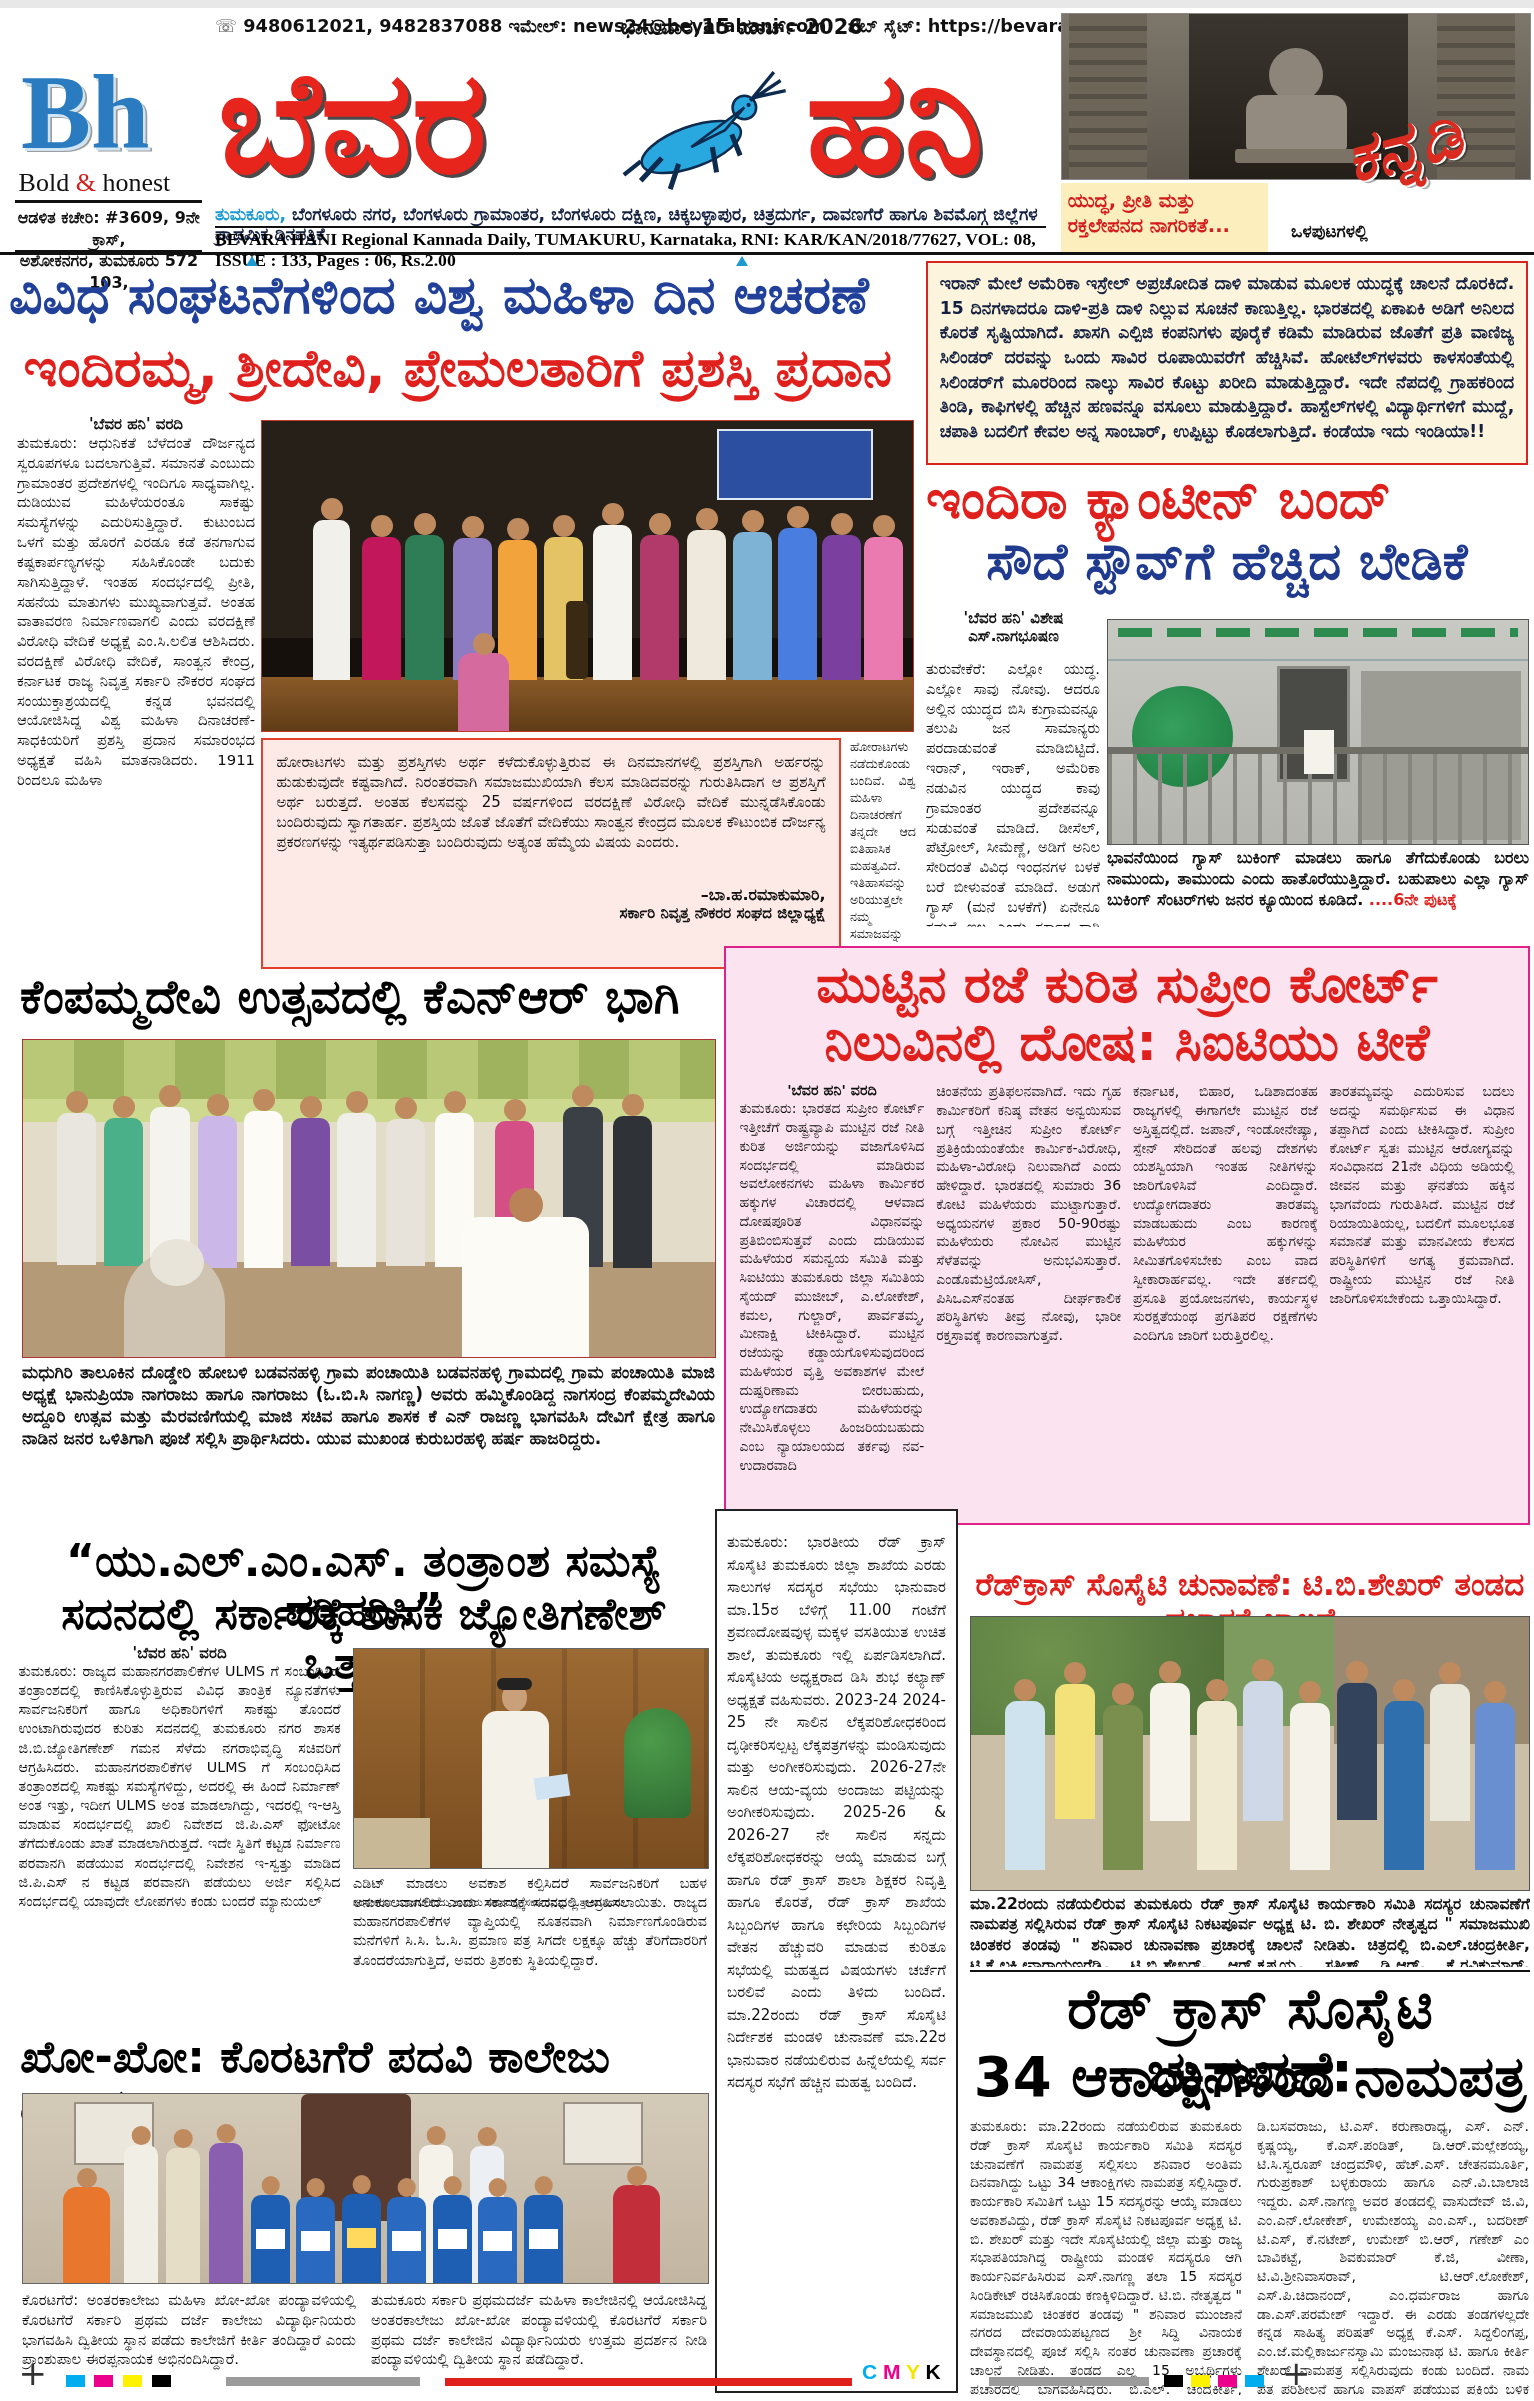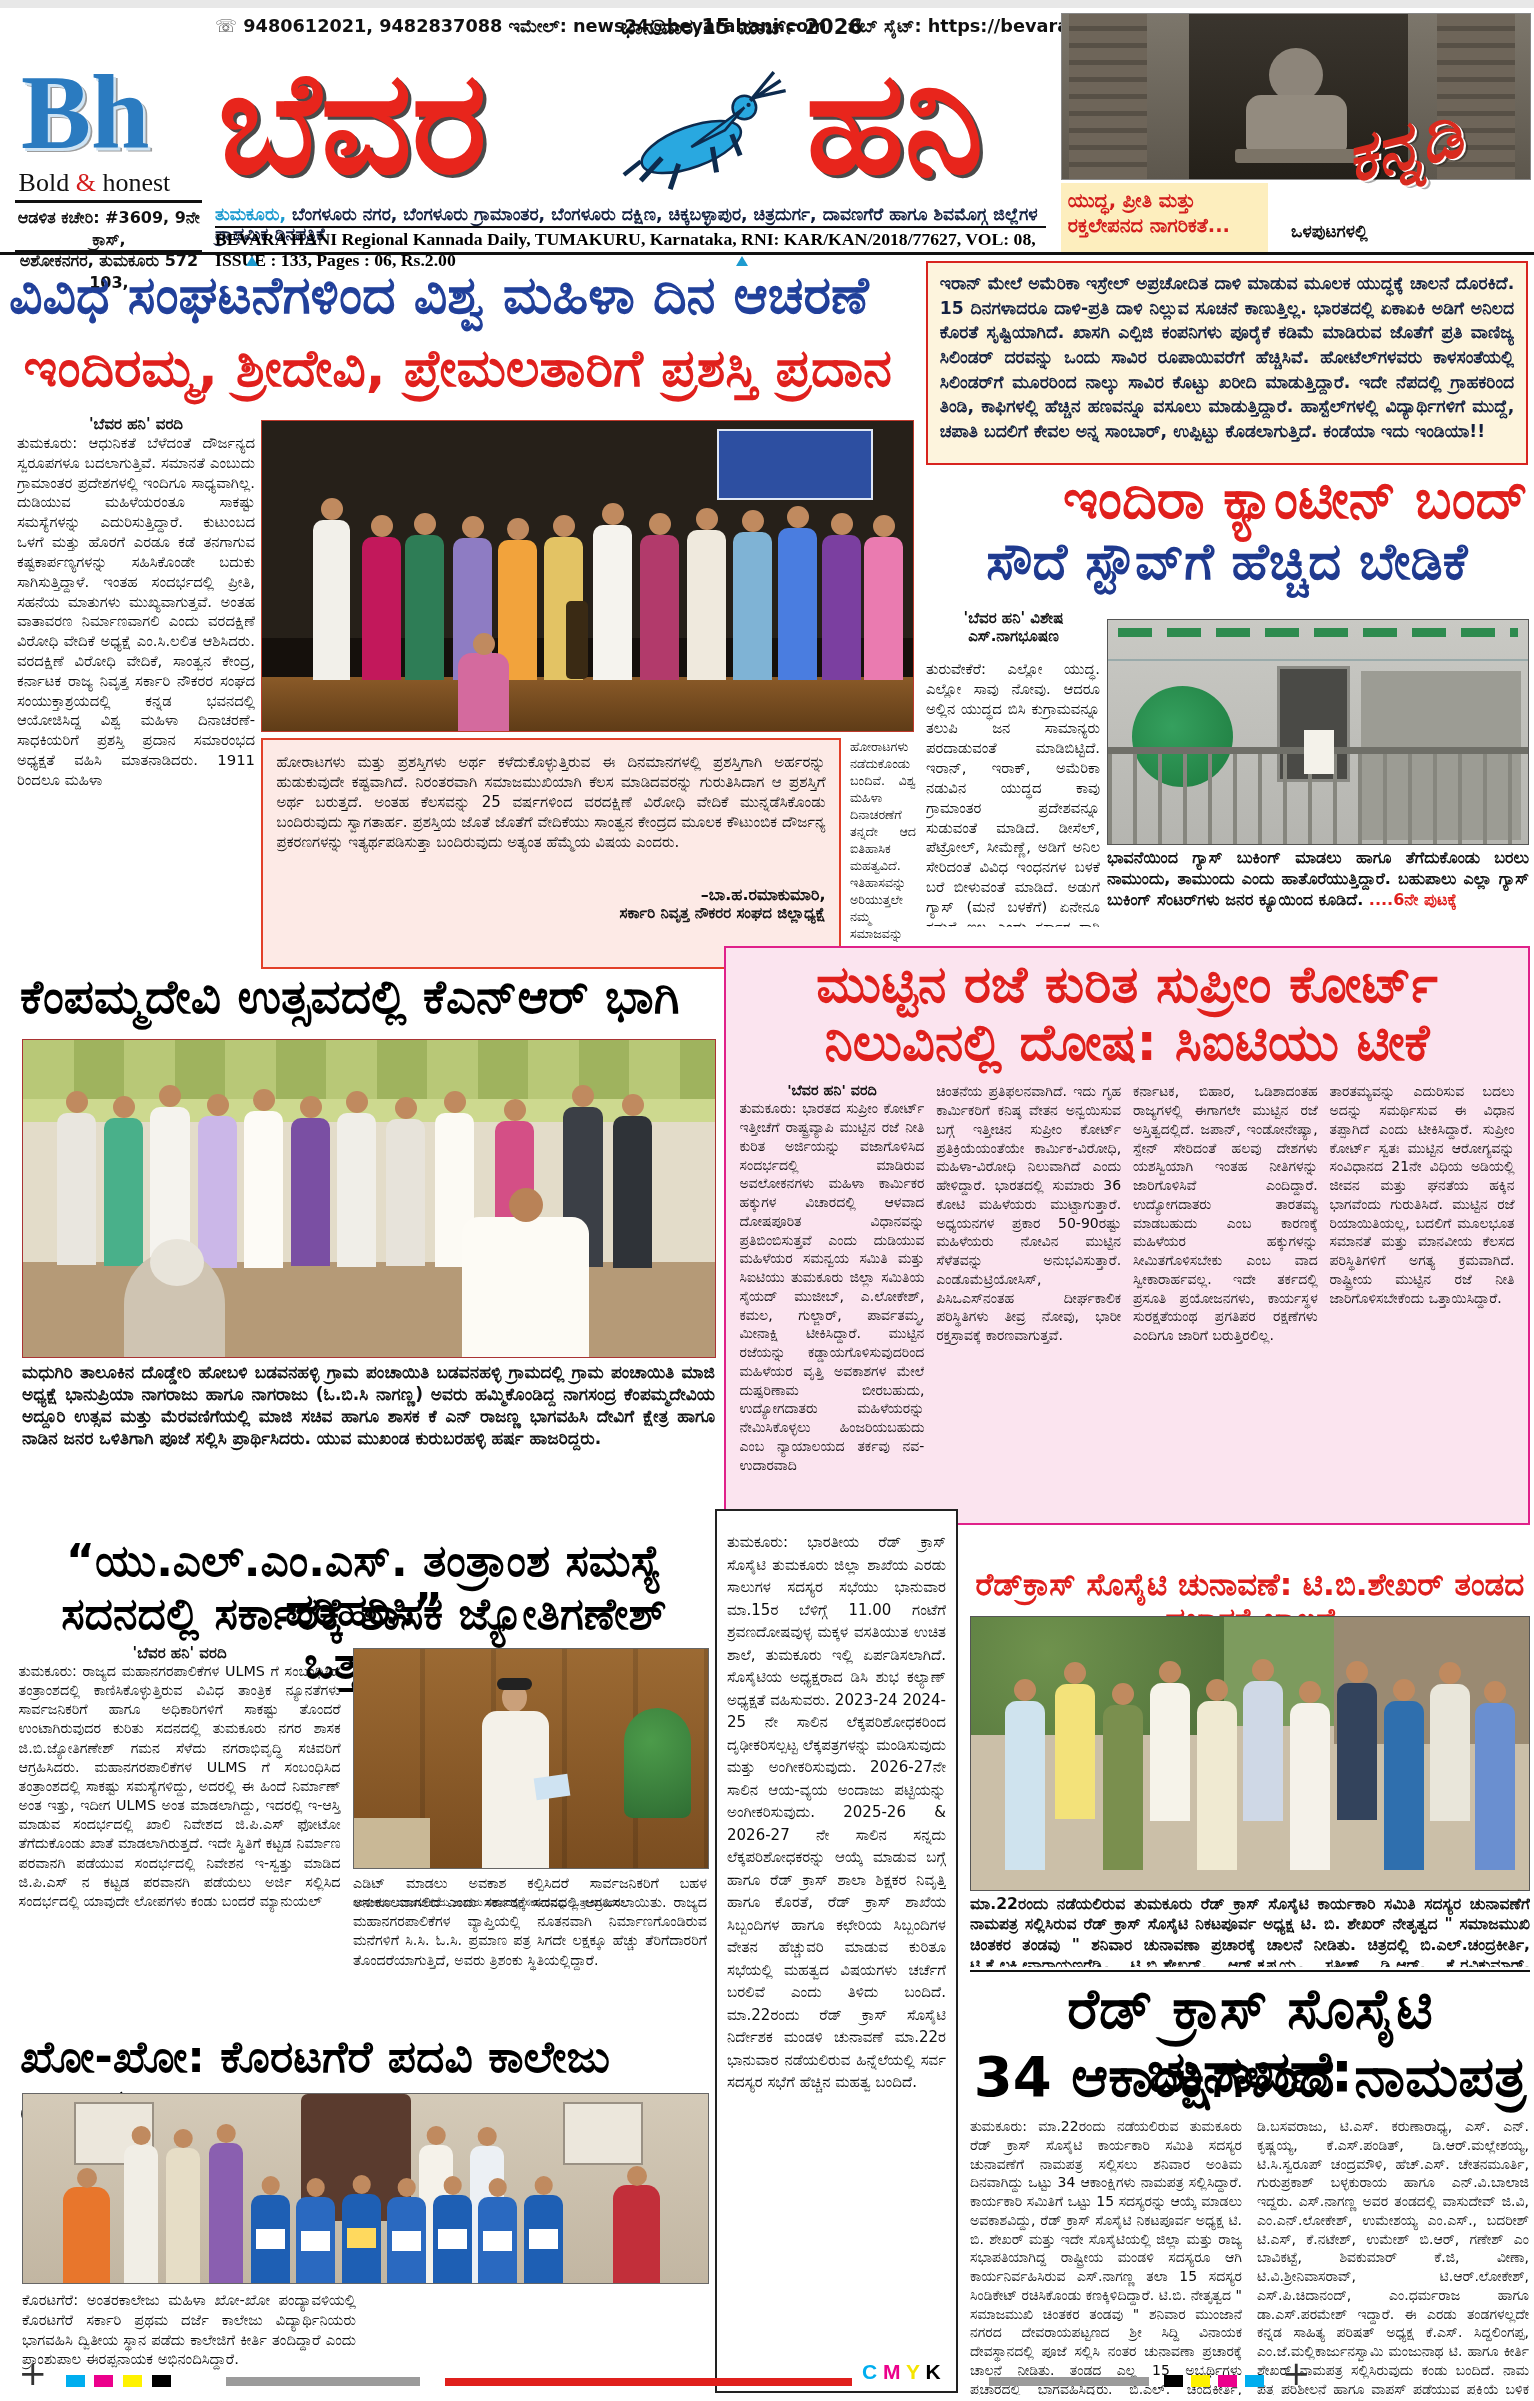--- a/index.html
+++ b/index.html
@@ -152,21 +152,21 @@
 
   <div class="abs" style="left:850px;top:730px;width:66px;height:231px;">
     <div class="body-txt just" style="font-size:12.7px;height:207px;">ಹೋರಾಟಗಳು ನಡೆದುಕೊಂಡು ಬಂದಿವೆ. ವಿಶ್ವ ಮಹಿಳಾ ದಿನಾಚರಣೆಗೆ ತನ್ನದೇ ಆದ ಐತಿಹಾಸಿಕ ಮಹತ್ವವಿದೆ. ಇತಿಹಾಸವನ್ನು ಅರಿಯುತ್ತಲೇ ನಮ್ಮ ಸಮಾಜವನ್ನು ಉತ್ತಮ ಸ್ಥಿತಿಯಲ್ಲಿಡಲು ನಾವೆಲ್ಲ ಶ್ರಮಿಸಬೇಕು. ಅಸಮಾನತೆ ಹಳಿಯಬೇಕು. ದೌರ್ಜನ್ಯ ರಹಿತ ಸಮಾಜ ನಿರ್ಮಾಣವಾಗಬೇಕು. ತಾರತಮ್ಯ ನಿವಾರಣೆಯಾಗಿ ಸಮಾನತೆಯ ಸಮಾಜ ನಿರ್ಮಾಣವಾಗಬೇಕು. ಇದಕ್ಕಾಗಿ ಇಂತಹ ಸಮಾರಂಭಗಳು ಅತ್ಯವಶ್ಯಕ ಎಂದು</div>
     <div style="color:#e0201d;font-weight:bold;font-size:11.8px;">....6ನೇ ಪುಟಕ್ಕೆ</div>
   </div>
 
   <div class="abs" style="left:926px;top:253px;width:602px;height:204px;background:#fdf4dd;border:2.5px solid #d8241f;padding:8.4px 11.8px;box-sizing:border-box;">
     <div class="body-txt just" style="font-size:17.3px;font-weight:bold;color:#14203f;height:177px;line-height:1.42;">ಇರಾನ್ ಮೇಲೆ ಅಮೆರಿಕಾ ಇಸ್ರೇಲ್ ಅಪ್ರಚೋದಿತ ದಾಳಿ ಮಾಡುವ ಮೂಲಕ ಯುದ್ಧಕ್ಕೆ ಚಾಲನೆ ದೊರಕಿದೆ. 15 ದಿನಗಳಾದರೂ ದಾಳಿ-ಪ್ರತಿ ದಾಳಿ ನಿಲ್ಲುವ ಸೂಚನೆ ಕಾಣುತ್ತಿಲ್ಲ. ಭಾರತದಲ್ಲಿ ಏಕಾಏಕಿ ಅಡಿಗೆ ಅನಿಲದ ಕೊರತೆ ಸೃಷ್ಟಿಯಾಗಿದೆ. ಖಾಸಗಿ ಎಲ್ಪಿಜಿ ಕಂಪನಿಗಳು ಪೂರೈಕೆ ಕಡಿಮೆ ಮಾಡಿರುವ ಜೊತೆಗೆ ಪ್ರತಿ ವಾಣಿಜ್ಯ ಸಿಲಿಂಡರ್ ದರವನ್ನು ಒಂದು ಸಾವಿರ ರೂಪಾಯಿವರೆಗೆ ಹೆಚ್ಚಿಸಿವೆ. ಹೋಟೆಲ್‌ಗಳವರು ಕಾಳಸಂತೆಯಲ್ಲಿ ಸಿಲಿಂಡರ್‌ಗೆ ಮೂರರಿಂದ ನಾಲ್ಕು ಸಾವಿರ ಕೊಟ್ಟು ಖರೀದಿ ಮಾಡುತ್ತಿದ್ದಾರೆ. ಇದೇ ನೆಪದಲ್ಲಿ ಗ್ರಾಹಕರಿಂದ ತಿಂಡಿ, ಕಾಫಿಗಳಲ್ಲಿ ಹೆಚ್ಚಿನ ಹಣವನ್ನೂ ವಸೂಲು ಮಾಡುತ್ತಿದ್ದಾರೆ. ಹಾಸ್ಟೆಲ್‌ಗಳಲ್ಲಿ ವಿದ್ಯಾರ್ಥಿಗಳಿಗೆ ಮುದ್ದೆ, ಚಪಾತಿ ಬದಲಿಗೆ ಕೇವಲ ಅನ್ನ ಸಾಂಬಾರ್, ಉಪ್ಪಿಟ್ಟು ಕೊಡಲಾಗುತ್ತಿದೆ. ಕಂಡೆಯಾ ಇದು ಇಂಡಿಯಾ!!</div>
   </div>
 
-  <div class="abs hl red-h kn" style="left:926px;top:462px;width:602px;font-size:54px;text-align:right;">ಇಂದಿರಾ ಕ್ಯಾಂಟೀನ್ ಬಂದ್</div>
+  <div class="abs hl red-h kn" style="left:926px;top:462px;width:602px;font-size:54px;text-align:left;">ಇಂದಿರಾ ಕ್ಯಾಂಟೀನ್ ಬಂದ್</div>
   <div class="abs hl kn" style="left:926px;top:525px;width:602px;font-size:51px;text-align:center;color:#1f3a8f;">ಸೌದೆ ಸ್ಟೌವ್‌ಗೆ ಹೆಚ್ಚಿದ ಬೇಡಿಕೆ</div>
 
   <div class="abs" style="left:931px;top:601px;width:165px;">
     <div class="byline">'ಬೆವರ ಹನಿ' ವಿಶೇಷ</div>
     <div class="byline">ಎಸ್.ನಾಗಭೂಷಣ</div>
   </div>
   <div class="abs body-txt just" style="left:926px;top:651px;width:174px;height:268px;">ತುರುವೇಕೆರೆ: ಎಲ್ಲೋ ಯುದ್ಧ. ಎಲ್ಲೋ ಸಾವು ನೋವು. ಆದರೂ ಅಲ್ಲಿನ ಯುದ್ಧದ ಬಿಸಿ ಕುಗ್ರಾಮವನ್ನೂ ತಲುಪಿ ಜನ ಸಾಮಾನ್ಯರು ಪರದಾಡುವಂತೆ ಮಾಡಿಬಿಟ್ಟಿದೆ. ಇರಾನ್, ಇರಾಕ್, ಅಮೆರಿಕಾ ನಡುವಿನ ಯುದ್ಧದ ಕಾವು ಗ್ರಾಮಾಂತರ ಪ್ರದೇಶವನ್ನೂ ಸುಡುವಂತೆ ಮಾಡಿದೆ. ಡೀಸೆಲ್, ಪೆಟ್ರೋಲ್, ಸೀಮೆಣ್ಣೆ, ಅಡಿಗೆ ಅನಿಲ ಸೇರಿದಂತೆ ವಿವಿಧ ಇಂಧನಗಳ ಬಳಕೆ ಬರೆ ಬೀಳುವಂತೆ ಮಾಡಿದೆ. ಅಡುಗೆ ಗ್ಯಾಸ್ (ಮನೆ ಬಳಕೆಗೆ) ಏನೇನೂ ಸಮಸ್ಯೆ ಇಲ್ಲ ಎಂದು ಸರ್ಕಾರ ಸಾರಿ ಸಾರಿ ಹೇಳುತ್ತಿದ್ದರೂ ಸಹ ಜನ ಸಾಮಾನ್ಯರು ಯುದ್ಧ ಇನ್ನು ಎಷ್ಟು ದಿನ ಮುಂದುವರೆಯುವುದೋ, ಮನೆಯಲ್ಲಿ ಗ್ಯಾಸ್ ಸಿಲೆಂಡರ್ ತುಂಬಿಕೊಂಡಿದ್ದರೆ, ನೆಮ್ಮದಿಯಾಗಿ ಜೀವನ ಮಾಡಬಹುದೆಂಬ</div>
 
   <div class="ph" style="left:1107px;top:611px;width:420px;height:224px;border:1.7px solid #555;background:linear-gradient(#c9c9c4,#b5b5b0);">
     <div class="fig" style="left:0;top:0;width:420px;height:39px;background:#ececе6;background:#ececе6;border-bottom:2.5px solid #9aa;">
@@ -368,20 +368,21 @@
         <i class="head" style="width:18.6px;height:18.6px;top:-18.6px;"></i>
         <i style="position:absolute;left:5px;top:34px;width:29px;height:20px;background:#fff;display:block;"></i>
       </div>
     <div class="fig" style="left:501px;top:101px;width:39px;height:88px;border-radius:10px 10px 0 0;background:#1e5fb4;">
         <i class="head" style="width:18.6px;height:18.6px;top:-18.6px;"></i>
         <i style="position:absolute;left:5px;top:34px;width:29px;height:20px;background:#fff;display:block;"></i>
       </div>
   </div>
 
   <div class="abs body-txt just" style="left:22px;top:2282px;width:334px;height:108px;font-size:14.8px;">ಕೊರಟಗೆರೆ: ಅಂತರಕಾಲೇಜು ಮಹಿಳಾ ಖೋ-ಖೋ ಪಂದ್ಯಾವಳಿಯಲ್ಲಿ ಕೊರಟಗೆರೆ ಸರ್ಕಾರಿ ಪ್ರಥಮ ದರ್ಜೆ ಕಾಲೇಜು ವಿದ್ಯಾರ್ಥಿನಿಯರು ಭಾಗವಹಿಸಿ ದ್ವಿತೀಯ ಸ್ಥಾನ ಪಡೆದು ಕಾಲೇಜಿಗೆ ಕೀರ್ತಿ ತಂದಿದ್ದಾರೆ ಎಂದು ಪ್ರಾಂಶುಪಾಲ ಈರಪ್ಪನಾಯಕ ಅಭಿನಂದಿಸಿದ್ದಾರೆ.</div>
+  <div class="abs body-txt just" style="left:371px;top:2282px;width:336px;height:108px;font-size:14.8px;">ತುಮಕೂರು ಸರ್ಕಾರಿ ಪ್ರಥಮದರ್ಜೆ ಮಹಿಳಾ ಕಾಲೇಜಿನಲ್ಲಿ ಆಯೋಜಿಸಿದ್ದ ಅಂತರಕಾಲೇಜು ಖೋ-ಖೋ ಪಂದ್ಯಾವಳಿಯಲ್ಲಿ ಕೊರಟಗೆರೆ ಸರ್ಕಾರಿ ಪ್ರಥಮ ದರ್ಜೆ ಕಾಲೇಜಿನ ವಿದ್ಯಾರ್ಥಿನಿಯರು ಉತ್ತಮ ಪ್ರದರ್ಶನ ನೀಡಿ ಪಂದ್ಯಾವಳಿಯಲ್ಲಿ ದ್ವಿತೀಯ ಸ್ಥಾನ ಪಡೆದಿದ್ದಾರೆ.</div>
 
   <div class="abs" style="left:0;top:2345px;width:1534px;height:51px;">
     <div class="abs" style="left:18.6px;top:0px;font-size:34px;color:#333;font-weight:normal;">+</div>
     <div class="abs" style="left:66px;top:22px;width:18.6px;height:11.8px;background:#00aeef;"></div>
     <div class="abs" style="left:94px;top:22px;width:18.6px;height:11.8px;background:#ec008c;"></div>
     <div class="abs" style="left:123px;top:22px;width:18.6px;height:11.8px;background:#fff200;"></div>
     <div class="abs" style="left:152px;top:22px;width:18.6px;height:11.8px;background:#000;"></div>
     <div class="abs" style="left:226px;top:23.6px;width:194px;height:9.3px;background:#9b9b9b;"></div>
     <div class="abs" style="left:445px;top:25px;width:407px;height:7.6px;background:#e0201d;"></div>
     <div class="abs" style="left:862px;top:6.7px;font-weight:bold;font-size:21px;font-family:'Liberation Sans',sans-serif;">

